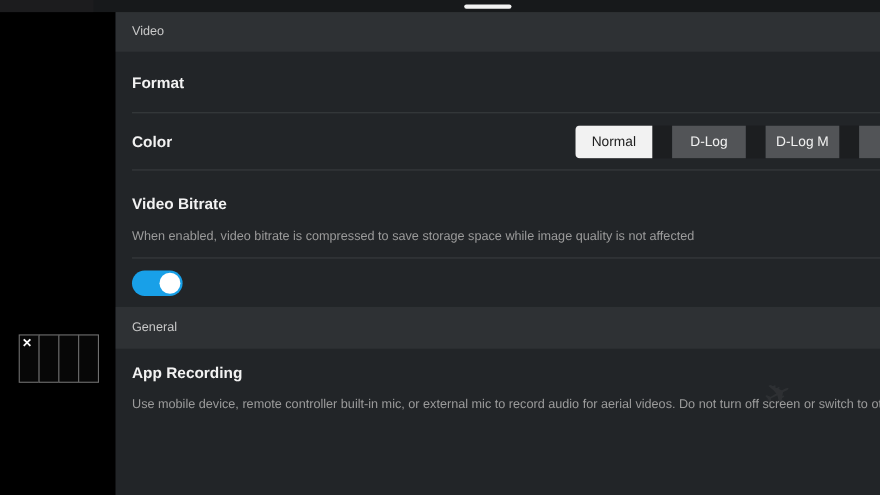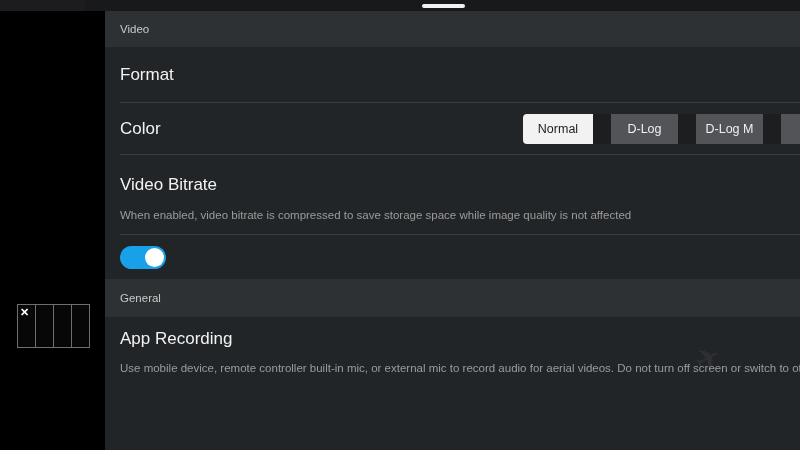--- a/index.html
+++ b/index.html
@@ -18,21 +18,21 @@
   .filmstrip .close{position:absolute;left:2px;top:1px;color:#fff;font-size:11px;font-weight:700;line-height:12px;}
 
   
   .panel{position:absolute;left:85px;top:11px;width:759px;height:439px;background:#222528;z-index:2;overflow:hidden;margin-left:20px;}
   .strip{height:36px;background:#2e3134;display:flex;align-items:center;padding:0 15px;
     font-size:11.5px;color:#c9c9c9;}
   .strip.general{height:38px;}
   .row{position:relative;padding:0 13px 0 15px;box-sizing:border-box;}
   .row .divider{position:absolute;left:15px;right:0;bottom:0;height:1px;background:#393c3f;}
   .hdr{display:flex;align-items:center;justify-content:space-between;}
-  .lbl{font-size:17px;font-weight:400;color:#f2f2f2;}
+  .lbl{font-size:14px;font-weight:700;color:#f2f2f2;}
   .val{font-size:13px;color:#ececec;}
   .desc{font-size:11.5px;color:#9b9b9b;white-space:nowrap;overflow:hidden;}
 
   .row.format{height:56px;display:flex;align-items:center;justify-content:space-between;}
   .row.color{height:52px;display:flex;align-items:center;justify-content:space-between;}
   .row.codec{height:73px;}
   .row.codec .hdr{padding-top:10px;height:34px;}
   .row.codec .desc{margin-top:6px;}
   .row.bitrate{height:80px;}
   .row.bitrate .hdr{padding-top:18px;height:24px;gap:27px;}

